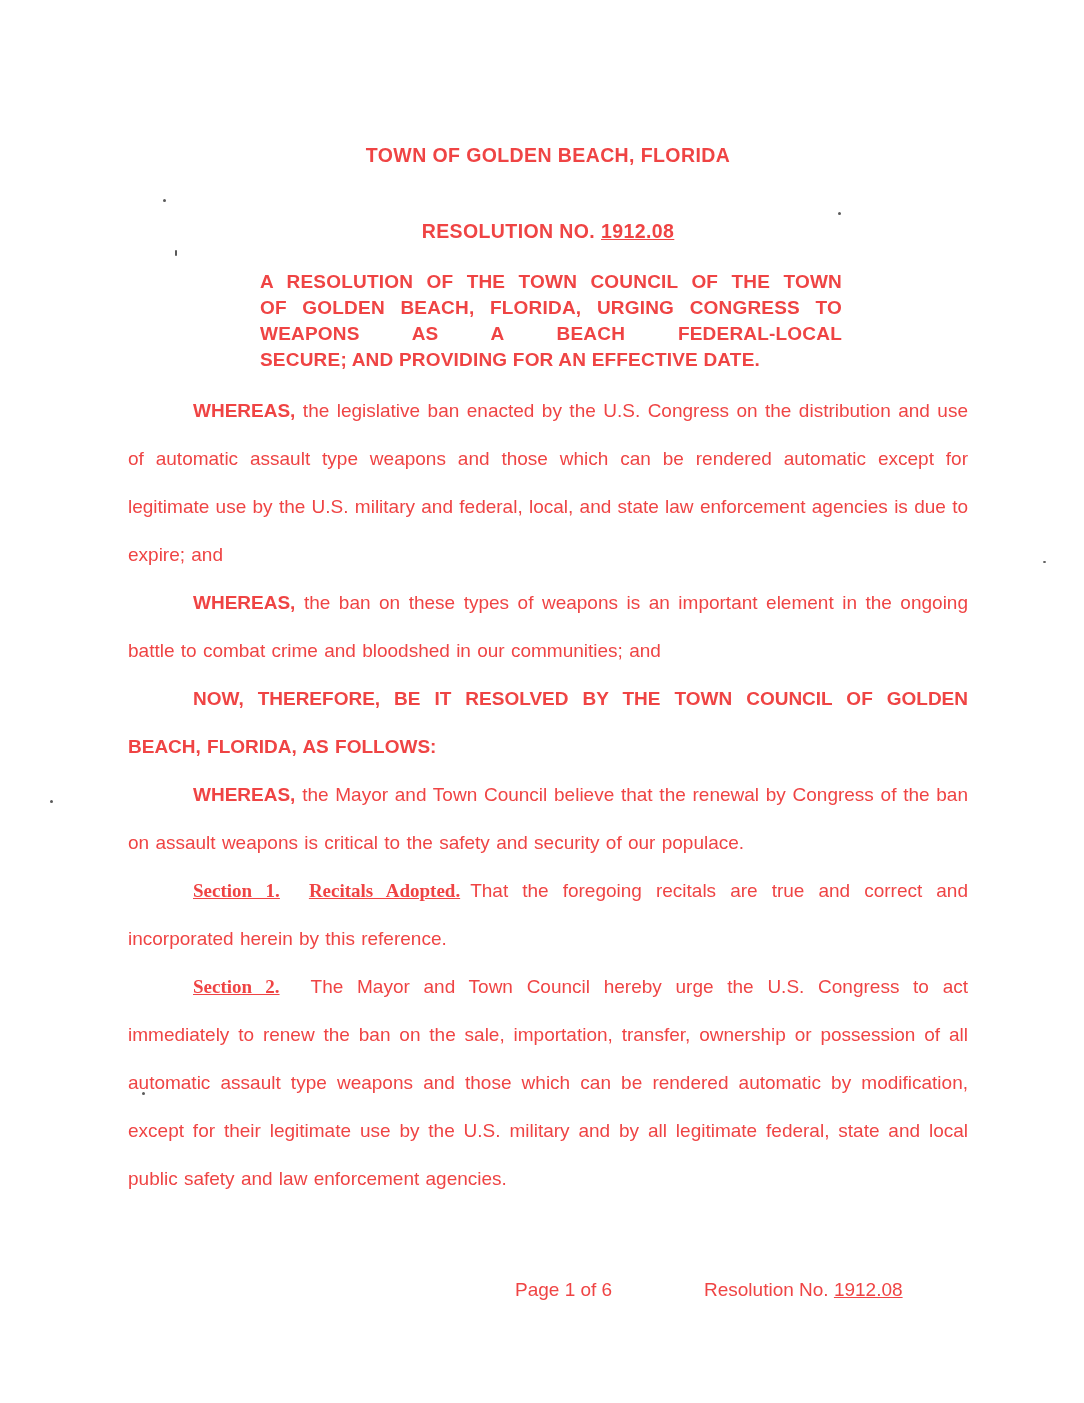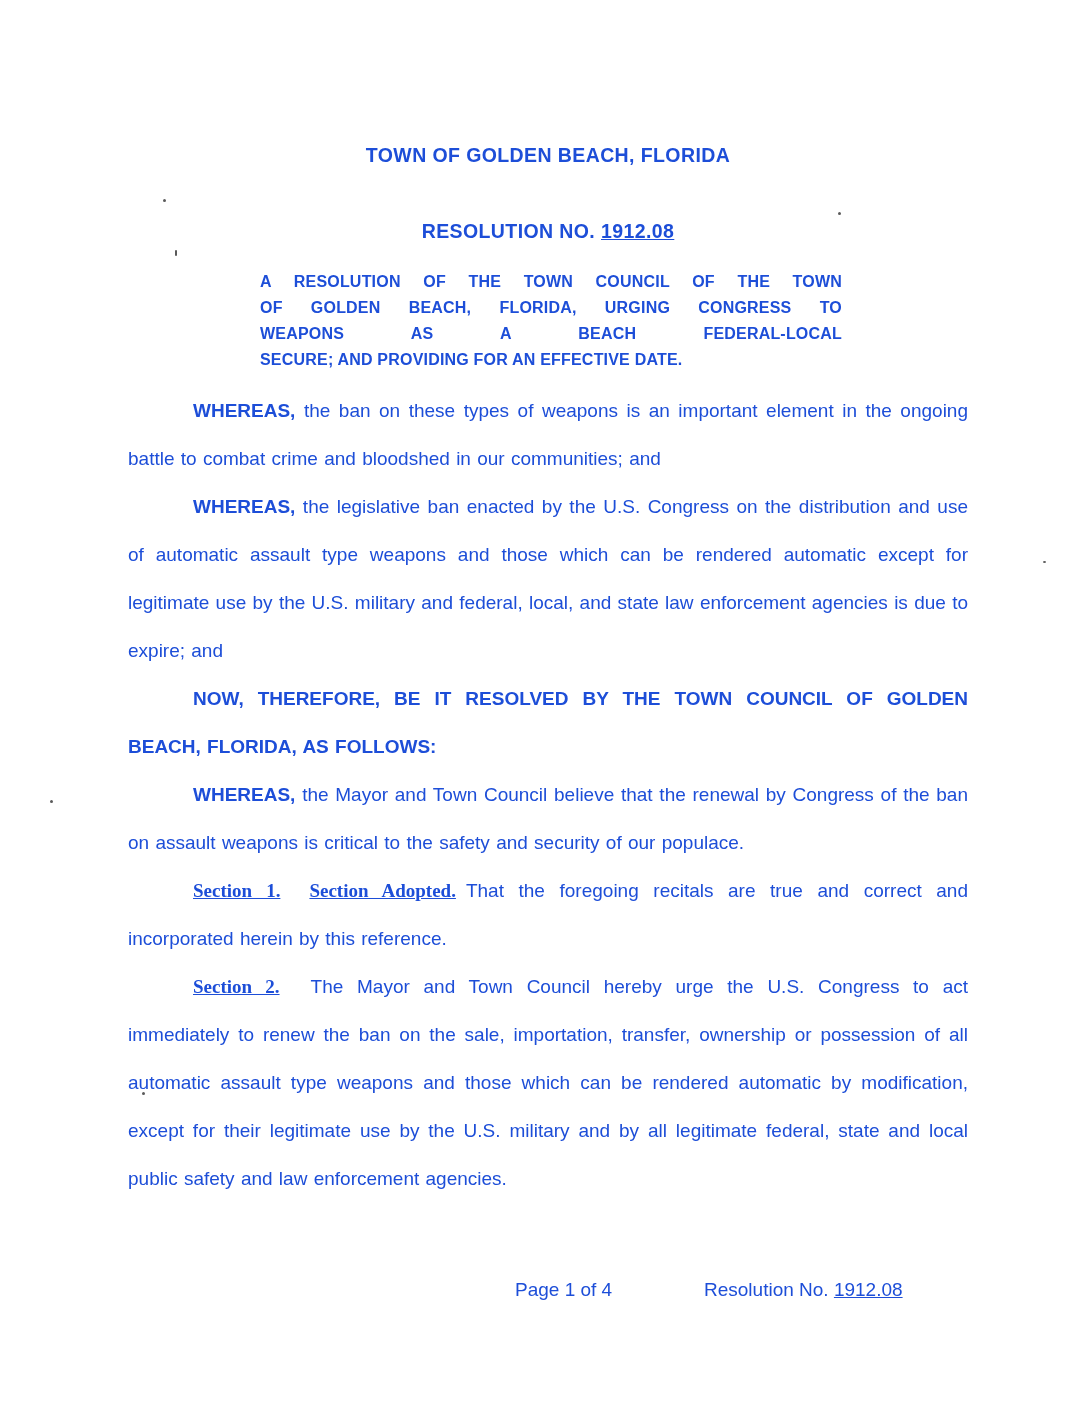--- a/index.html
+++ b/index.html
@@ -3,21 +3,21 @@
 <meta charset="utf-8">
 <style>
   html, body { margin: 0; padding: 0; }
   body { background: #e8e8e8; }
   .page {
     position: relative;
     width: 1084px;
     height: 1403px;
     margin: 0 auto;
     background: #ffffff;
-    color: #1d4ed8;
+    color: #ef4444;
     font-family: "Liberation Sans", "DejaVu Sans", sans-serif;
     overflow: hidden;
   }
   .content {
     position: absolute;
     left: 128px;
     top: 0;
     width: 840px;
   }
   .doc-title {
@@ -34,21 +34,21 @@
     font-size: 19.5px;
     font-weight: bold;
     letter-spacing: 0.4px;
     line-height: 22px;
   }
   .res-heading .u { text-decoration: underline; }
   .subject {
     margin-top: 27px;
     margin-left: 132px;
     width: 582px;
-    font-size: 16px;
+    font-size: 19px;
     font-weight: bold;
     line-height: 26px;
     letter-spacing: 0.2px;
   }
   .subject .line { text-align: justify; text-align-last: justify; }
   .subject .line.last { text-align-last: left; }
   .body-text {
     margin-top: 14px;
     font-size: 19px;
     line-height: 48px;
@@ -101,46 +101,46 @@
     <div class="subject">
       <div class="line">A RESOLUTION OF THE TOWN COUNCIL OF THE TOWN</div>
       <div class="line">OF GOLDEN BEACH, FLORIDA, URGING CONGRESS TO</div>
       <div class="line">WEAPONS AS A BEACH FEDERAL-LOCAL</div>
       <div class="line last">SECURE; AND PROVIDING FOR AN EFFECTIVE DATE.</div>
     </div>
 
     <div class="body-text">
 
       <p class="para">
-        <span class="lead">WHEREAS,</span><span> the ban on these types of weapons is an important element in the ongoing battle to combat crime and bloodshed in our communities; and</span>
+        <span class="lead">WHEREAS,</span><span> the legislative ban enacted by the U.S. Congress on the distribution and use of automatic assault type weapons and those which can be rendered automatic except for legitimate use by the U.S. military and federal, local, and state law enforcement agencies is due to expire; and</span>
       </p>
 
       <p class="para">
-        <span class="lead">WHEREAS,</span><span> the legislative ban enacted by the U.S. Congress on the distribution and use of automatic assault type weapons and those which can be rendered automatic except for legitimate use by the U.S. military and federal, local, and state law enforcement agencies is due to expire; and</span>
+        <span class="lead">WHEREAS,</span><span> the ban on these types of weapons is an important element in the ongoing battle to combat crime and bloodshed in our communities; and</span>
       </p>
 
       <p class="para bold">NOW, THEREFORE, BE IT RESOLVED BY THE TOWN COUNCIL OF GOLDEN BEACH, FLORIDA, AS FOLLOWS:</p>
 
       <p class="para">
         <span class="lead">WHEREAS,</span><span> the Mayor and Town Council believe that the renewal by Congress of the ban on assault weapons is critical to the safety and security of our populace.</span>
       </p>
 
       <p class="para">
-        <span class="sec-num">Section 1.</span><span class="sec-title">Section Adopted.</span><span>That the foregoing recitals are true and correct and incorporated herein by this reference.</span>
+        <span class="sec-num">Section 1.</span><span class="sec-title">Recitals Adopted.</span><span>That the foregoing recitals are true and correct and incorporated herein by this reference.</span>
       </p>
 
       <p class="para">
         <span class="sec-num sec2-num">Section 2.</span><span>The Mayor and Town Council hereby urge the U.S. Congress to act immediately to renew the ban on the sale, importation, transfer, ownership or possession of all automatic assault type weapons and those which can be rendered automatic by modification, except for their legitimate use by the U.S. military and by all legitimate federal, state and local public safety and law enforcement agencies.</span>
       </p>
 
     </div>
   </div>
 
   <div class="footer">
-    <span class="page-ind">Page 1 of 4</span>
+    <span class="page-ind">Page 1 of 6</span>
     <span class="res-ref">
       <span>Resolution No. </span><span class="u">1912.08</span>
     </span>
   </div>
 
   <div class="speck" style="left:163px; top:199px; width:3px; height:3px;"></div>
   <div class="speck" style="left:838px; top:212px; width:3px; height:3px;"></div>
   <div class="speck" style="left:175px; top:250px; width:2px; height:6px; border-radius:1px;"></div>
   <div class="speck" style="left:50px; top:800px; width:3px; height:3px;"></div>
   <div class="speck" style="left:142px; top:1092px; width:3px; height:3px;"></div>

